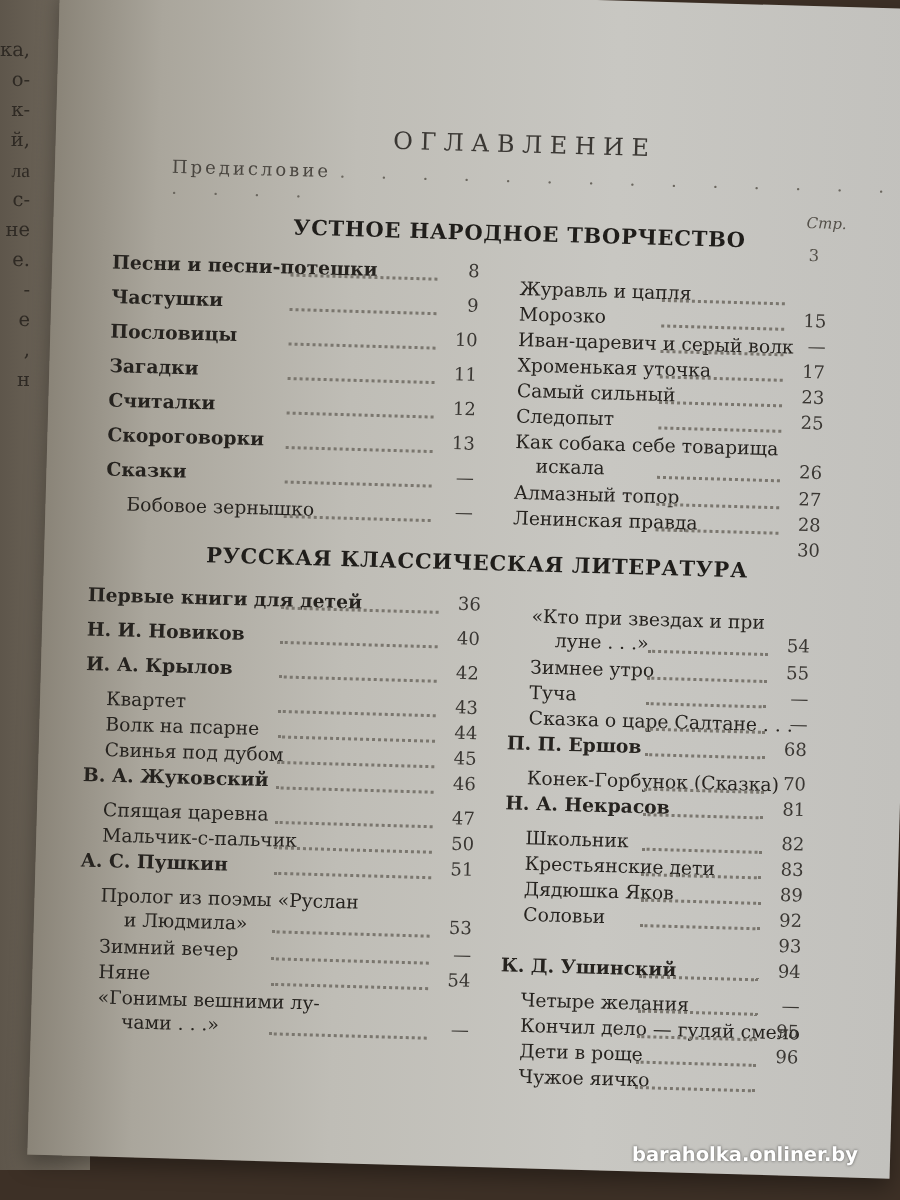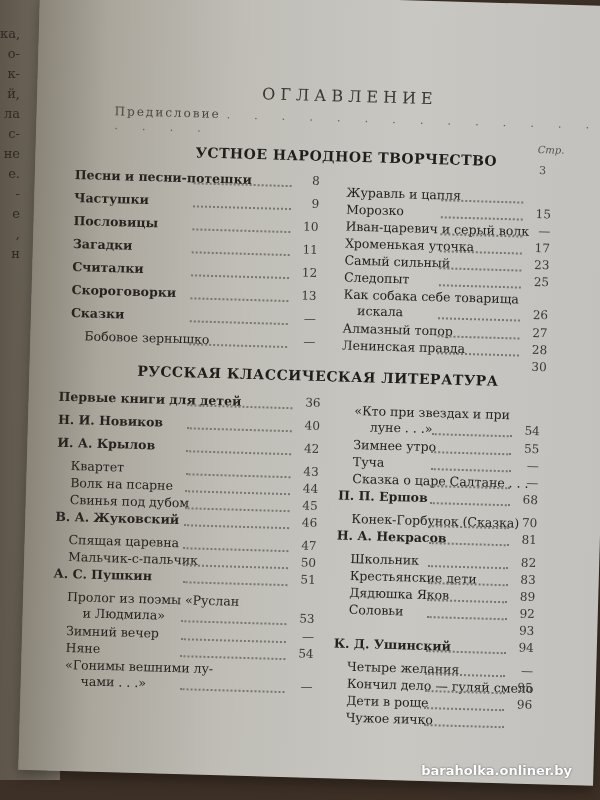--- a/index.html
+++ b/index.html
@@ -52,21 +52,21 @@
   }
 </style>
 </head>
 <body>
 
 <div class="left-page" id="leftpage">
     <div class="frag" style="top: 26px;">ка,</div>
     <div class="frag" style="top: 46px;">о-</div>
     <div class="frag" style="top: 66px;">к-</div>
     <div class="frag" style="top: 86px;">й,</div>
-    <div class="frag" style="top: 106px;">ла</div>
+    <div class="frag" style="top: 106px; font-family: Liberation Serif, serif;">ла</div>
     <div class="frag" style="top: 126px;">с-</div>
     <div class="frag" style="top: 146px;">не</div>
     <div class="frag" style="top: 166px;">е.</div>
     <div class="frag" style="top: 186px;">-</div>
     <div class="frag" style="top: 206px;">е</div>
     <div class="frag" style="top: 226px;">,</div>
     <div class="frag" style="top: 246px;">н</div>
   </div>
 
 <div class="page">

